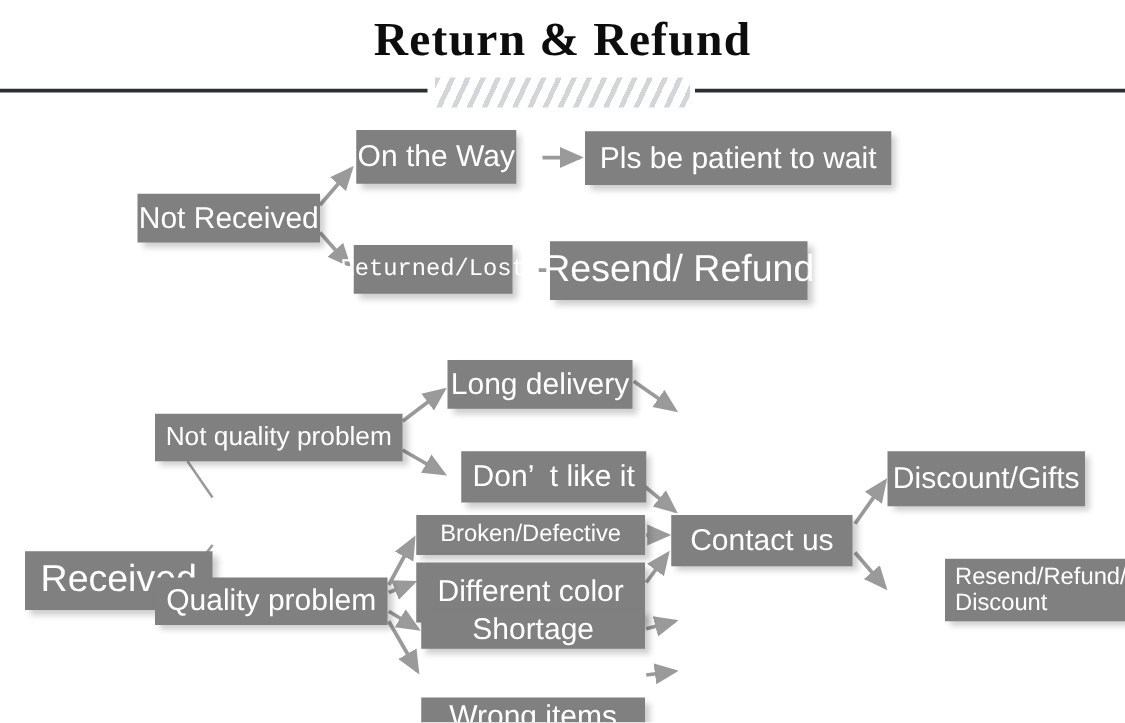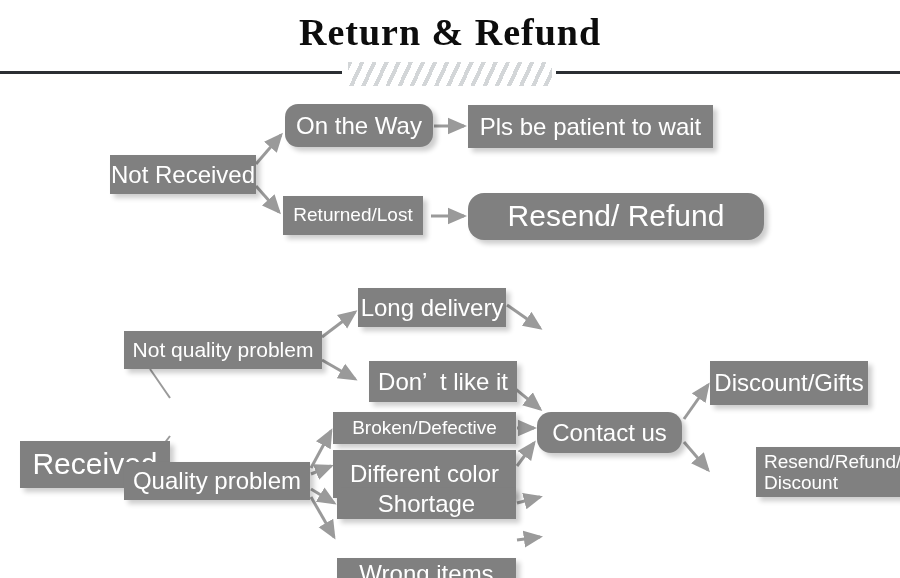--- a/index.html
+++ b/index.html
@@ -138,33 +138,33 @@
           <line x1="517" y1="428" x2="534" y2="428" stroke="#9a9a9a" stroke-width="3" marker-end="url(#ah)"></line>
           <line x1="517" y1="466" x2="534" y2="443" stroke="#9a9a9a" stroke-width="3" marker-end="url(#ah)"></line>
           <line x1="517" y1="503" x2="540" y2="497" stroke="#9a9a9a" stroke-width="3" marker-end="url(#ah)"></line>
           <line x1="517" y1="540" x2="540" y2="537" stroke="#9a9a9a" stroke-width="3" marker-end="url(#ah)"></line>
           <line x1="684" y1="419" x2="708" y2="385" stroke="#9a9a9a" stroke-width="3" marker-end="url(#ah)"></line>
           <line x1="684" y1="442" x2="708" y2="470" stroke="#9a9a9a" stroke-width="3" marker-end="url(#ah)"></line>
         </g>
     </svg>
     <div id="node-layer">
         <div class="node md" style="left: 110px; top: 155px; width: 146px; height: 39px;">Not Received</div>
-        <div class="node md" style="left: 285px; top: 104px; width: 148px; height: 43px; border-radius: 13px;">On the Way</div>
+        <div class="node md" style="left: 285px; top: 104px; width: 128px; height: 43px;">On the Way</div>
         <div class="node md" style="left: 468px; top: 105px; width: 245px; height: 43px;">Pls be patient to wait</div>
-        <div class="node sm" style="left: 283px; top: 196px; width: 140px; height: 39px;">Returned/Lost</div>
-        <div class="node lg" style="left: 468px; top: 193px; width: 296px; height: 47px; border-radius: 16px;">Resend/ Refund</div>
+        <div class="node sm" style="left: 283px; top: 196px; width: 127px; height: 39px; font-family: Liberation Mono, monospace;">Returned/Lost</div>
+        <div class="node lg" style="left: 440px; top: 193px; width: 206px; height: 47px;">Resend/ Refund</div>
         <div class="node lg" style="left: 20px; top: 393px; width: 150px; height: 47px; margin-top: 48px;">Received</div>
         <div class="node" style="left: 124px; top: 331px; width: 198px; height: 38px;">Not quality problem</div>
         <div class="node md" style="left: 124px; top: 462px; width: 186px; height: 38px;">Quality problem</div>
         <div class="node md" style="left: 358px; top: 288px; width: 148px; height: 39px;">Long delivery</div>
         <div class="node md" style="left: 358px; top: 361px; width: 148px; height: 41px; margin-left: 11px;">Don’  t like it</div>
         <div class="node sm" style="left: 333px; top: 412px; width: 183px; height: 32px;">Broken/Defective</div>
         <div class="node md" style="left: 333px; top: 450px; width: 183px; height: 48px;">Different color</div>
         <div class="node md" style="left: 337px; top: 488px; width: 179px; height: 31px;">Shortage</div>
         <div class="node md" style="left: 337px; top: 524px; width: 179px; height: 32px; margin-top: 34px;">Wrong items</div>
-        <div class="node md" style="left: 537px; top: 412px; width: 145px; height: 41px; border-radius: 14px;">Contact us</div>
+        <div class="node md" style="left: 537px; top: 412px; width: 145px; height: 41px;">Contact us</div>
         <div class="node md" style="left: 710px; top: 361px; width: 158px; height: 44px;">Discount/Gifts</div>
         <div class="node two-line" style="left: 710px; top: 447px; width: 158px; height: 50px; margin-left: 46px;">Resend/Refund/
 Discount</div>
       </div>
   </div>
 
 </div>
 
 </body></html>

